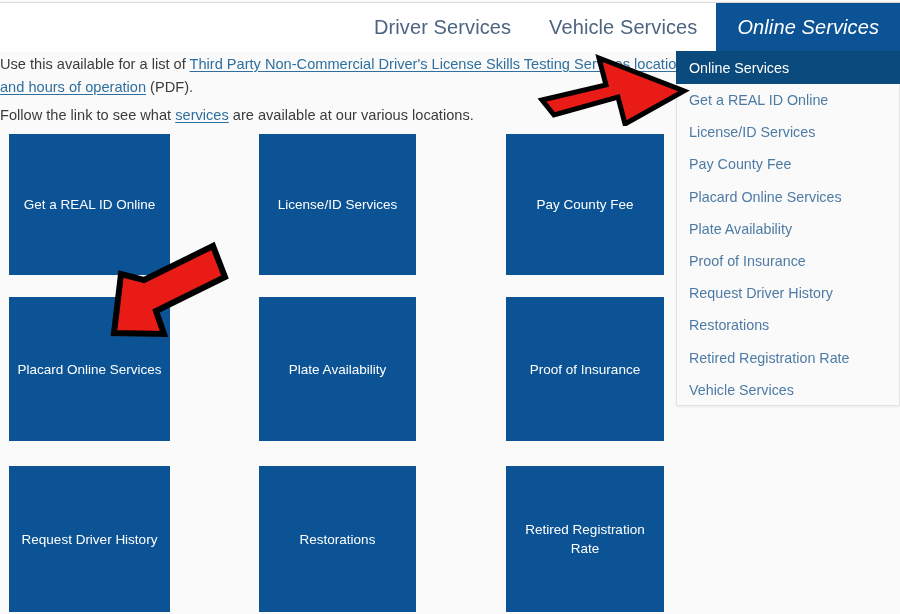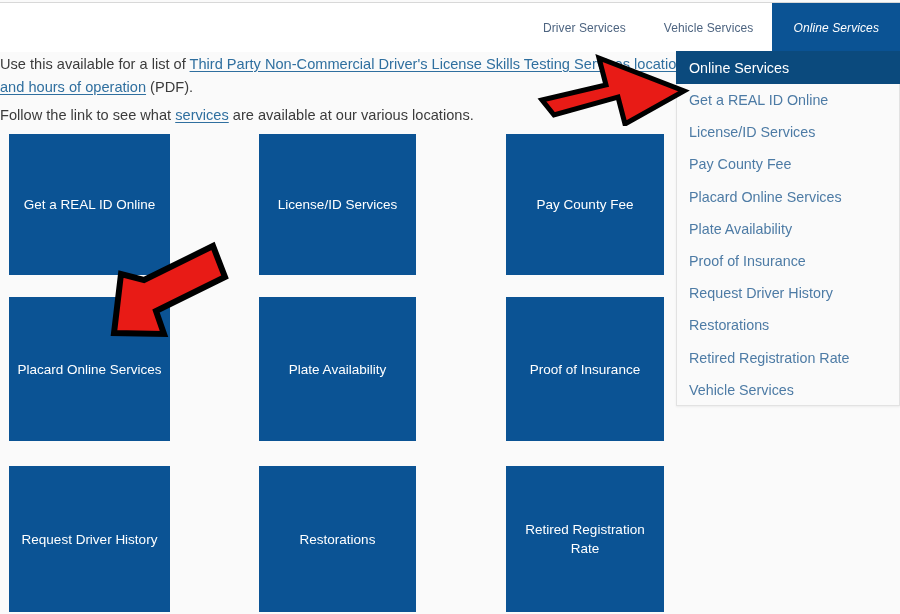--- a/index.html
+++ b/index.html
@@ -47,21 +47,21 @@
     top: 0;
     height: 49px;
     display: flex;
     align-items: stretch;
   }
   .nav-tab {
     display: flex;
     align-items: center;
     justify-content: center;
     padding: 0 19px;
-    font-size: 12px;
+    font-size: 20px;
     color: #4d6480;
     letter-spacing: .1px;
     white-space: nowrap;
     cursor: pointer;
     background: transparent;
   }
   .nav-tab.active {
     background: #0b5394;
     color: #ffffff;
     font-style: italic;

